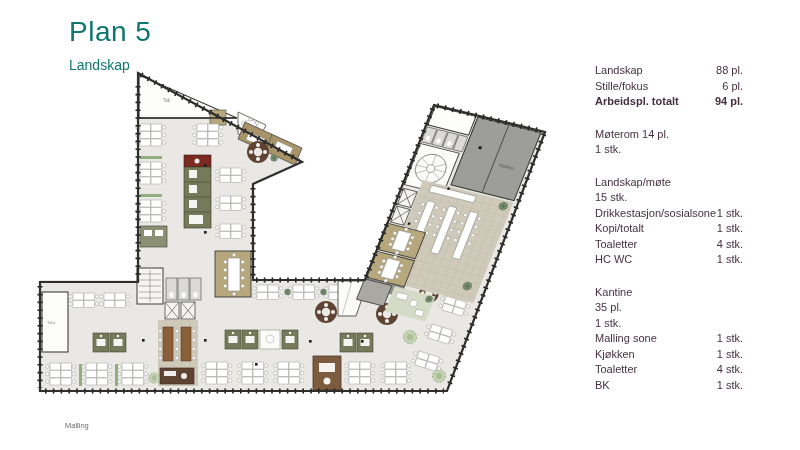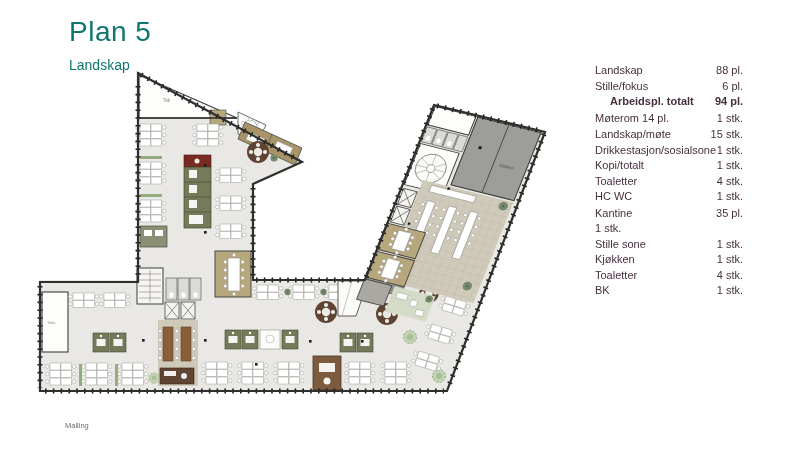--- a/index.html
+++ b/index.html
@@ -8,22 +8,22 @@
     font-family:"Liberation Sans", sans-serif;position:relative;
   }
   .header{position:absolute;left:22px;top:16px;color:#0f766e;margin-left:47px;}
   .header h1{margin:0;font-size:28px;font-weight:400;letter-spacing:.5px;}
   .header h2{margin:9px 0 0 0;font-size:14px;font-weight:400;}
   .stats{
     position:absolute;left:595px;top:63px;width:148px;
     font-size:11px;color:#46303e;
   }
   .stat-row{display:flex;justify-content:space-between;line-height:15.5px;}
-  .stat-row.bold{font-weight:700;margin-left:15px;}
-  .stat-row.gap{margin-top:1px;}
+  .stat-row.bold{font-weight:700;}
+  .stat-row.gap{margin-top:17px;flex-direction:column;}
   .footer{position:absolute;left:24px;top:421px;font-size:7.5px;color:#6e6e6b;padding-left:41px;}
   .plan-wrap{position:absolute;left:0;top:0;width:800px;height:450px;}
   svg text{font-family:"Liberation Sans", sans-serif;}
 </style>
 </head>
 <body>
 
 <div class="header">
   <h1>Plan 5</h1>
   <h2>Landskap</h2>
@@ -80,21 +80,21 @@
     <div class="stat-row gap">
       <span>Kantine</span>
       <span>35 pl.</span>
     </div>
 
     <div class="stat-row">
       <span>1 stk.</span>
     </div>
 
     <div class="stat-row">
-      <span>Stille sone</span>
+      <span>Malling sone</span>
       <span>1 stk.</span>
     </div>
 
     <div class="stat-row">
       <span>Kjøkken</span>
       <span>1 stk.</span>
     </div>
 
     <div class="stat-row">
       <span>Toaletter</span>

